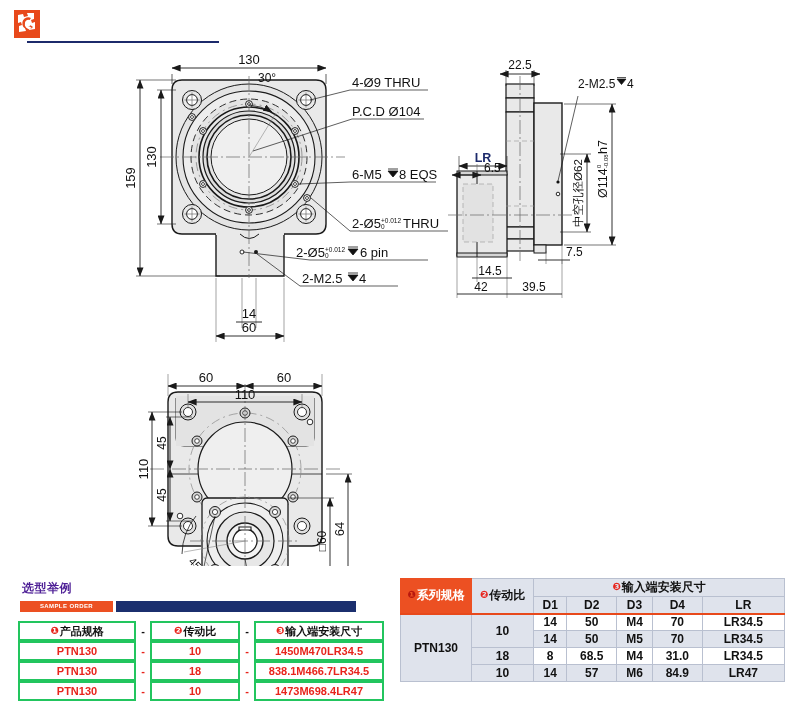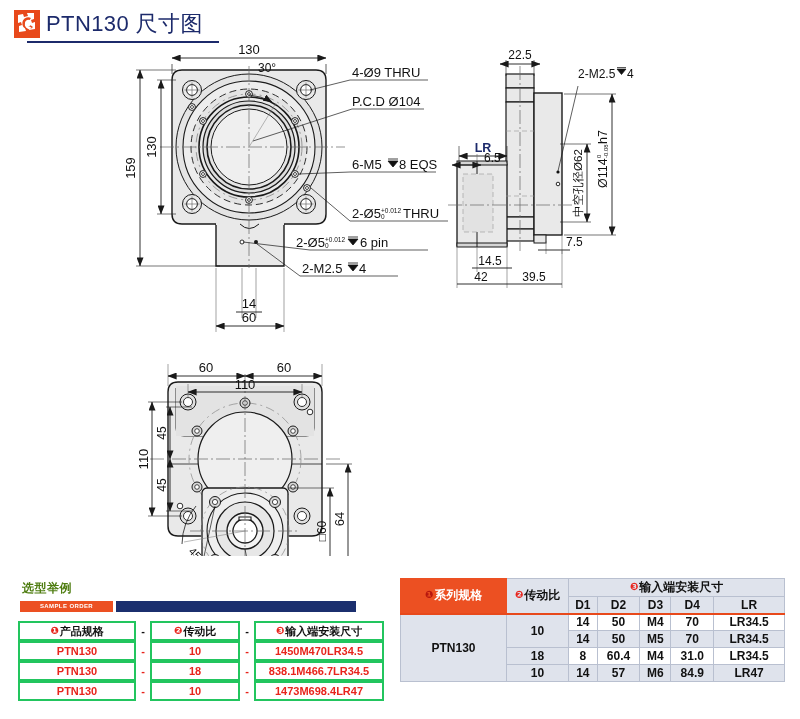--- a/index.html
+++ b/index.html
@@ -26,27 +26,27 @@
     color:#1c2a6b;
     font-family:"Liberation Sans","DejaVu Sans",sans-serif;
     white-space:nowrap;
   }
   #title-rule {
     position:absolute; left:27px; top:41px; width:192px; height:2px;
     background:#1c2a6b;
   }
 
   
-  #drawing { position:absolute; left:0; top:36px; width:664px; height:520px; }
+  #drawing { position:absolute; left:0; top:46px; width:664px; height:520px; }
   #drawing svg { display:block; }
 
   
   #sample-order { position:absolute; left:18px; top:580px; width:370px; }
   #so-title {
-    font-size:12px; font-weight:bold; color:#4d7c0f; margin:0 0 4px 4px;
+    font-size:12px; font-weight:bold; color:#4c1d95; margin:0 0 4px 4px;
     letter-spacing:.5px;
   }
   #so-bars { position:relative; height:11px; margin-bottom:9px; }
   #so-bar-orange {
     position:absolute; left:2px; top:0; width:93px; height:11px;
     background:#ec5022;
     color:#fff; font-size:6px; font-weight:bold; letter-spacing:.4px;
     text-align:center; line-height:11px;
     font-family:"Liberation Sans","DejaVu Sans",sans-serif;
   }
@@ -89,21 +89,21 @@
     border:1px solid #b9c0d0;
     text-align:center; padding:0;
     font-weight:bold; color:#111;
     background:#dfe3ec;
     height:17px;
   }
   #spec-table th.orange {
     background:#ec5022; color:#ffffff;
     border-color:#ec5022;
     font-size:12px;
-    width:106px;
+    width:71px;
   }
   #spec-table th.orange .numbadge { color:#b8170e; }
   #spec-table th.ratio-head { width:62px; font-size:12px; }
   #spec-table th.group-head { font-size:12px; }
   #spec-table th.sub-head { font-size:12px; background:#dfe3ec; }
   #spec-table td.val { background:#ffffff; font-size:12px; }
   #spec-table tr.alt td.val { background:#dfe3ec; }
   #spec-table td.series-cell {
     background:#dfe3ec; font-size:12px;
     border-top:2px solid #e8491b;
@@ -117,21 +117,20 @@
 <div id="header">
   <div id="logo-box">
     <svg width="26" height="28" viewBox="0 0 26 28">
       <rect x="0" y="0" width="26" height="28" fill="#e8491b"></rect>
       <path d="M4 5 L9 4 L10 7 L14 6 L13 3 L20 3 L20 9 L17 10 L18 13 L21 12 L21 19
                L15 20 L14 17 L11 18 L12 21 L5 22 L5 16 L8 15 L7 12 L4 13 Z" fill="#ffffff"></path>
       <path d="M17 8 a6 6 0 1 0 2 9 l-2.4-1.8 a3.2 3.2 0 1 1 -1-5.1 Z" fill="#e8491b"></path>
       <path d="M15.5 10.5 a4.2 4.2 0 1 0 2.2 7.4 l-2-1.5 a2 2 0 1 1 -.6-4 Z" fill="#ffffff"></path>
     </svg>
   </div>
-  <div id="page-title">PTN130 尺寸图</div>
   <div id="title-rule"></div>
 </div>
 
 <div id="drawing">
 <svg width="800" height="520" viewBox="0 0 800 520" font-family="Liberation Sans, DejaVu Sans, sans-serif">
   <defs>
     <marker id="ah" markerWidth="9" markerHeight="7" refX="8.6" refY="3.5" orient="auto" markerUnits="userSpaceOnUse">
       <path d="M0,0 L9,3.5 L0,7 z" fill="#1a1a1a"></path>
     </marker>
     <marker id="ahr" markerWidth="9" markerHeight="7" refX="0.4" refY="3.5" orient="auto" markerUnits="userSpaceOnUse">
@@ -528,21 +527,21 @@
     <tr class="alt">
       <td class="val">14</td>
       <td class="val">50</td>
       <td class="val">M5</td>
       <td class="val">70</td>
       <td class="val">LR34.5</td>
     </tr>
     <tr>
       <td class="ratio-cell">18</td>
       <td class="val">8</td>
-      <td class="val">60.4</td>
+      <td class="val">68.5</td>
       <td class="val">M4</td>
       <td class="val">31.0</td>
       <td class="val">LR34.5</td>
     </tr>
     <tr class="alt">
       <td class="ratio-cell">10</td>
       <td class="val">14</td>
       <td class="val">57</td>
       <td class="val">M6</td>
       <td class="val">84.9</td>

